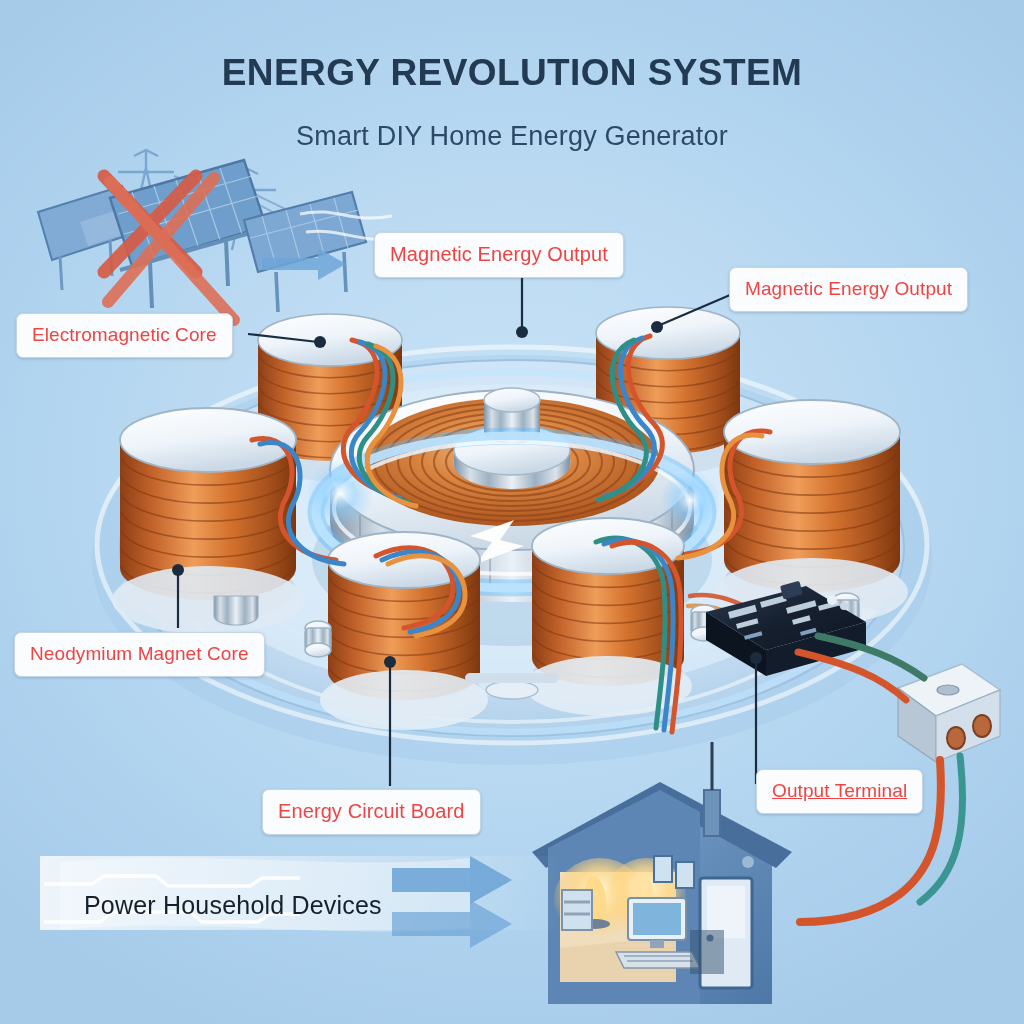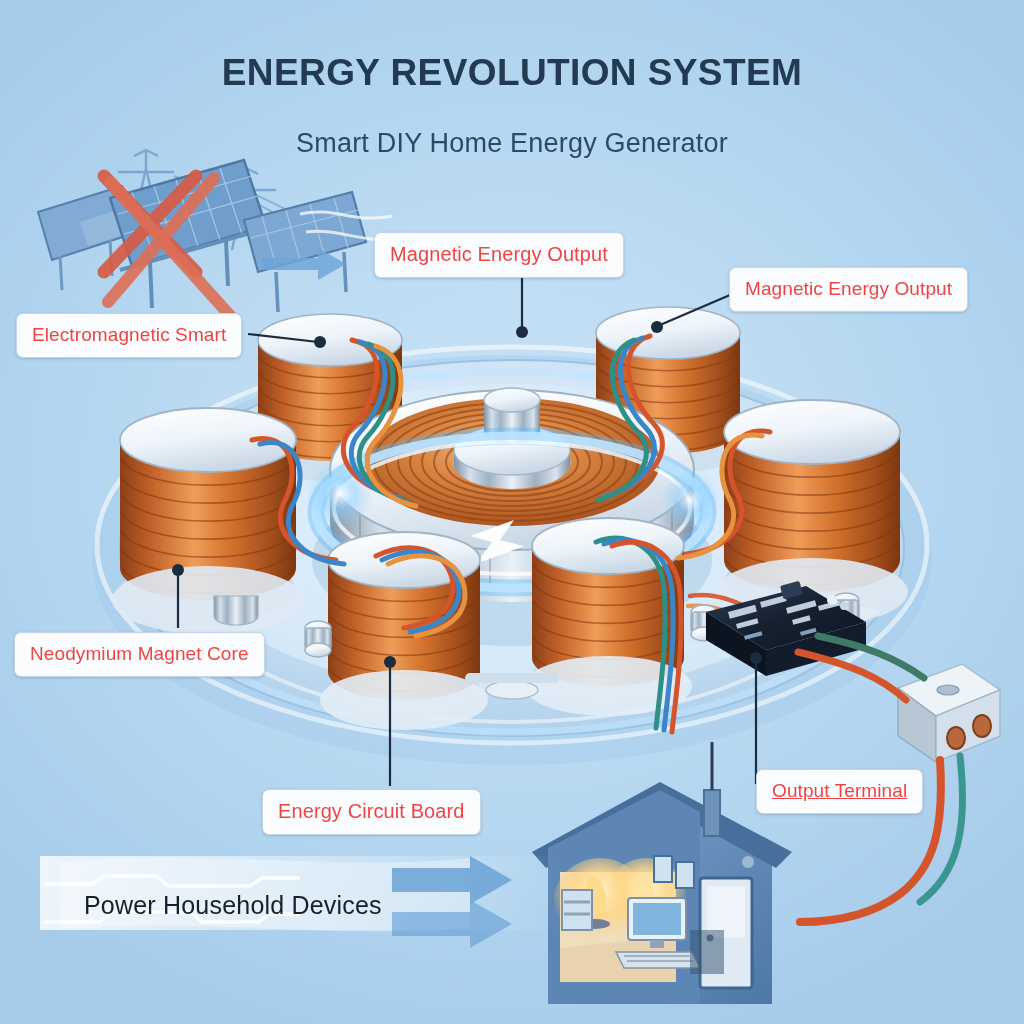--- a/index.html
+++ b/index.html
@@ -15,21 +15,21 @@
         color:#ef4444;font-size:20px;line-height:1;letter-spacing:.1px;
         padding:11px 15px 13px;white-space:nowrap;
         box-shadow:0 1px 3px rgba(30,60,90,.22);}
   .chip.sm{font-size:19px;}
   .banner{position:absolute;color:#15202c;font-size:25px;white-space:nowrap;
           letter-spacing:.2px;margin-top:16px;}
 
   
   #title{position:absolute;left:0;right:0;top:52px;text-align:center;
          font-size:37px;font-weight:bold;color:#223a52;letter-spacing:.4px;}
-  #subtitle{position:absolute;left:0;right:0;top:128px;text-align:center;
+  #subtitle{position:absolute;left:0;right:0;top:121px;text-align:center;
             font-size:27px;color:#2c4a68;letter-spacing:.2px;}
 </style>
 </head>
 <body>
 
 <div id="stage">
 
   <svg id="art" viewBox="0 0 1024 1024">
     <defs>
       <linearGradient id="gCopper" x1="0" y1="0" x2="1" y2="0">
@@ -456,19 +456,19 @@
       <path d="M756 784 L756 660"></path>
         <circle cx="756" cy="658" r="6" fill="#1b2c3e" stroke="none"></circle>
     </g>
   </svg>
 
   <div id="title">ENERGY REVOLUTION SYSTEM</div>
   <div id="subtitle">Smart DIY Home Energy Generator</div>
 
   <div class="chip" style="left:374px;top:232px;">Magnetic Energy Output</div>
   <div class="chip sm" style="left:729px;top:267px;">Magnetic Energy Output</div>
-  <div class="chip sm" style="left:16px;top:313px;">Electromagnetic Smart</div>
+  <div class="chip sm" style="left:16px;top:313px;">Electromagnetic Core</div>
   <div class="chip sm" style="left:14px;top:632px;">Neodymium Magnet Core</div>
   <div class="chip" style="left:262px;top:789px;">Energy Circuit Board</div>
   <div class="chip sm" style="left:756px;top:769px;text-decoration:underline;">Output Terminal</div>
 
   <div class="banner" style="left:84px;top:875px;">Power Household Devices</div>
 </div>
 
 </body></html>

